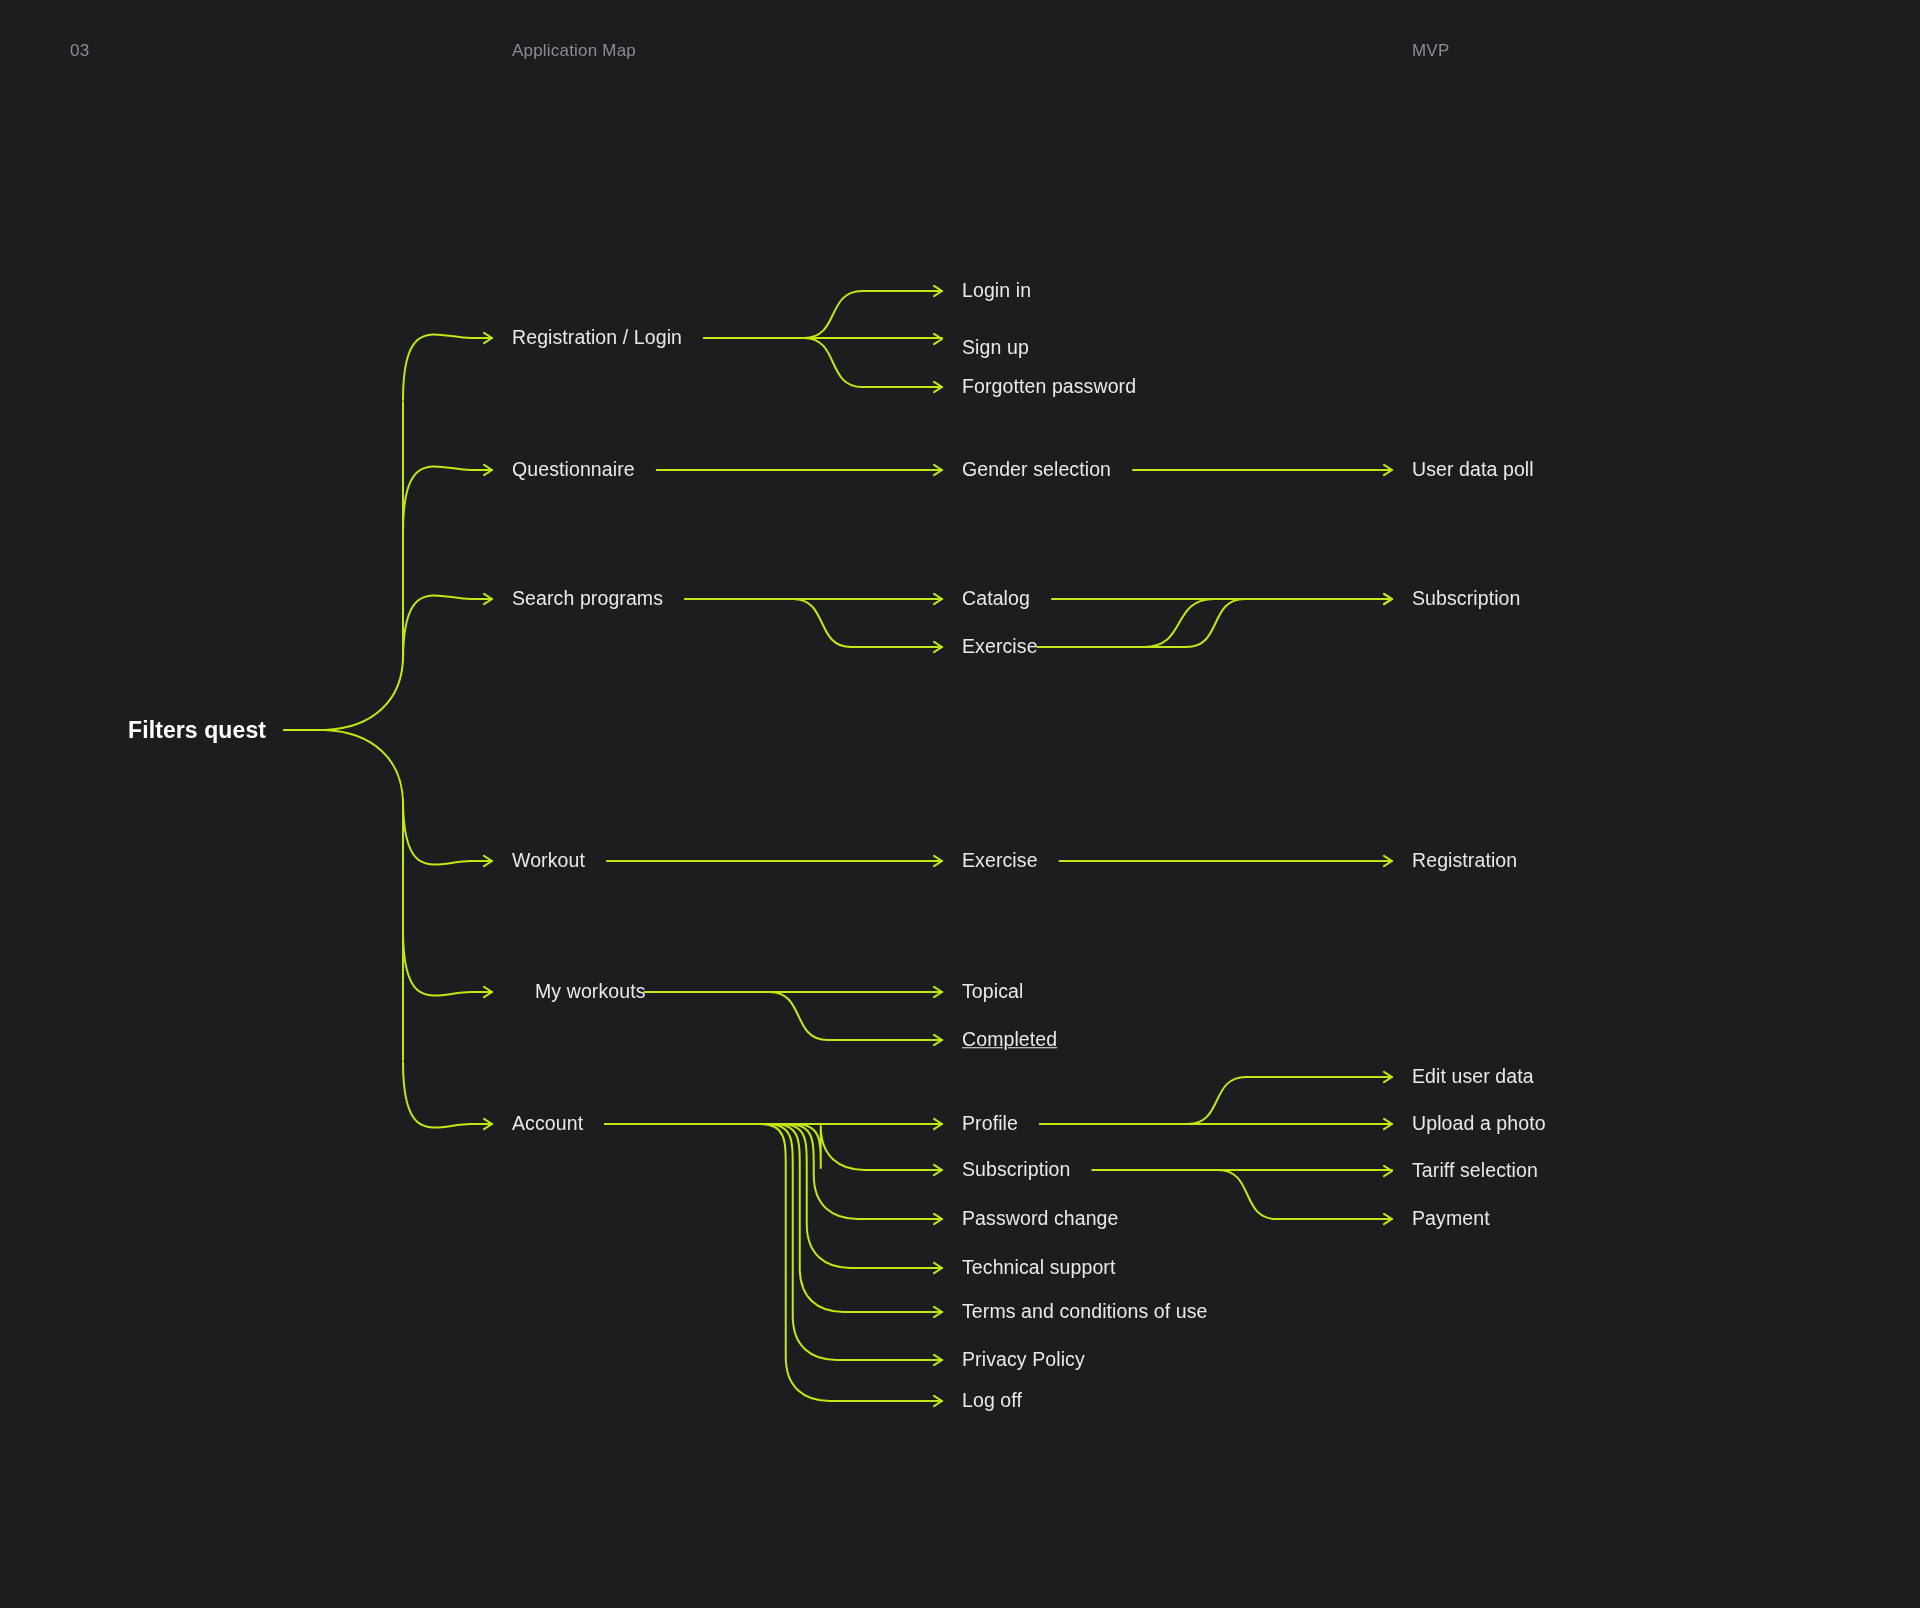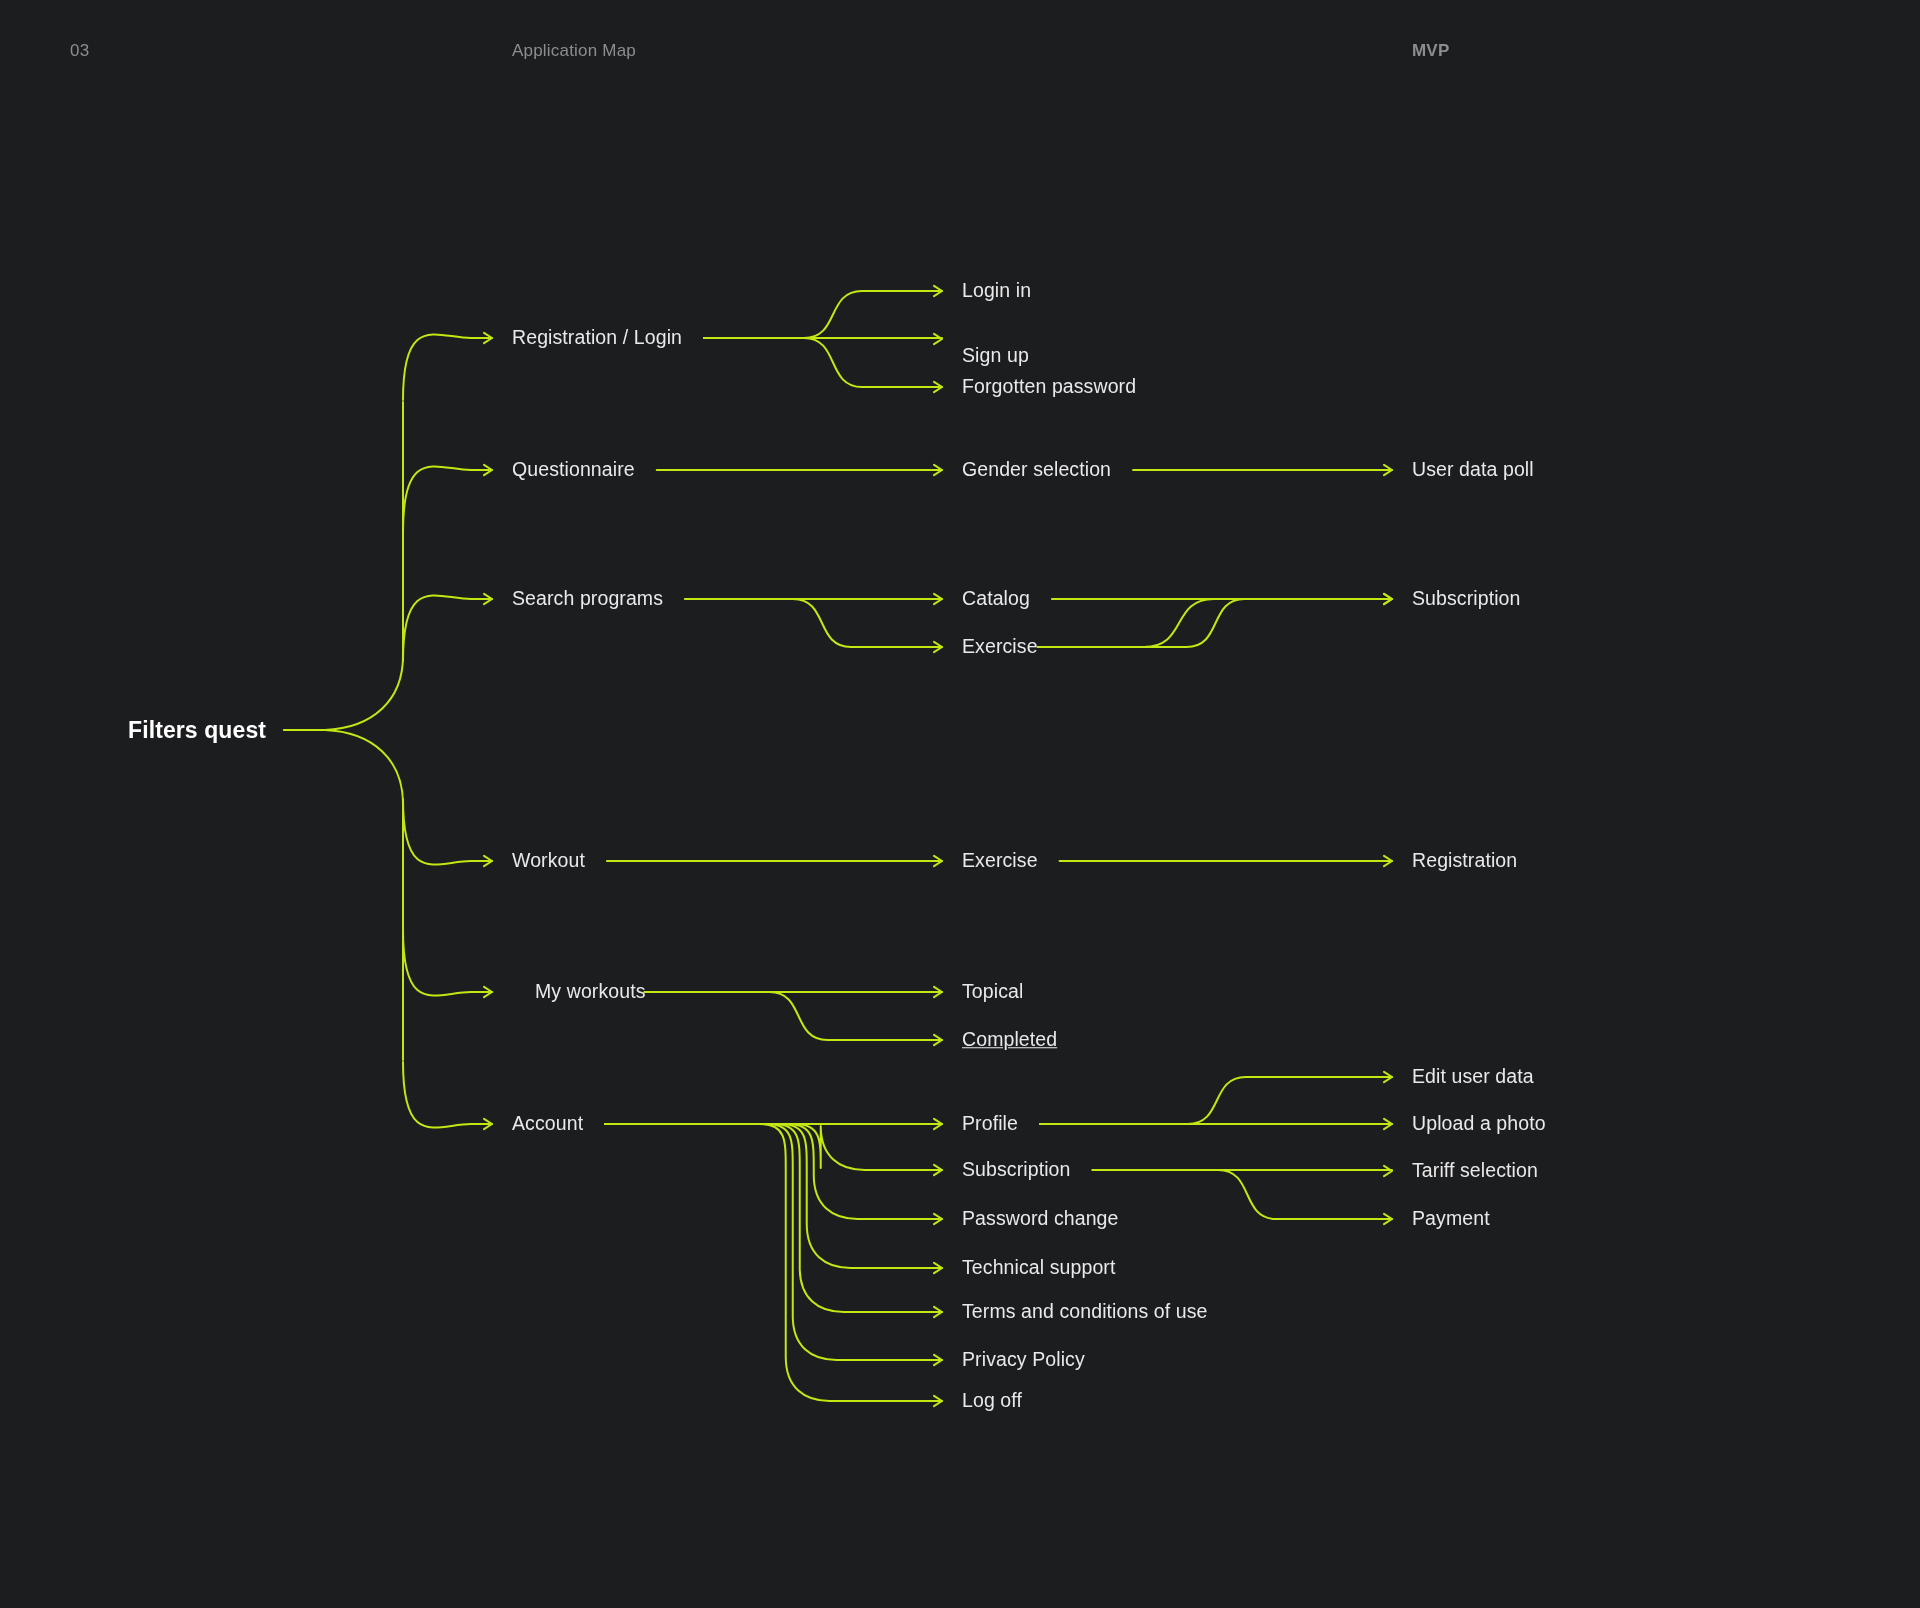--- a/index.html
+++ b/index.html
@@ -27,21 +27,21 @@
     position: absolute;
     top: 51px;
     transform: translateY(-50%);
     font-size: 17px;
     letter-spacing: 0.2px;
     color: #8b8d90;
     white-space: nowrap;
   }
   .header-page   { left: 70px; }
   .header-title  { left: 512px; }
-  .header-stage  { left: 1412px; font-weight: bold; }
+  .header-stage  { left: 1412px; }
 
   
   .canvas {
     position: absolute;
     inset: 0;
   }
   svg.links {
     position: absolute;
     top: 0; left: 0;
     width: 1920px;
@@ -151,21 +151,21 @@
         <path d="M 1384 1165.8 L 1392 1171 L 1384 1176.2"></path>
         <path d="M 1092.515625 1170 L 1218.2990625 1170 C 1254.2590625 1170 1240.3390625 1219 1276.2990625 1219 L 1392 1219"></path>
         <path d="M 1384 1213.8 L 1392 1219 L 1384 1224.2"></path>
         <path d="M 1037.796875 647 L 1144.0578125 647 C 1187.4578125 647 1170.6578124999999 599 1214.0578125 599 L 1392 599"></path>
       </g>
   </svg>
   <div id="node-layer">
       <div class="node root" style="left: 128px; top: 730px;">Filters quest</div>
       <div class="node" style="left: 512px; top: 338px;">Registration / Login</div>
       <div class="node" style="left: 962px; top: 291px;">Login in</div>
-      <div class="node" style="left: 962px; top: 356px;">Sign up</div>
+      <div class="node" style="left: 962px; top: 348px;">Sign up</div>
       <div class="node" style="left: 962px; top: 387px;">Forgotten password</div>
       <div class="node" style="left: 512px; top: 470px;">Questionnaire</div>
       <div class="node" style="left: 962px; top: 470px;">Gender selection</div>
       <div class="node" style="left: 1412px; top: 470px;">User data poll</div>
       <div class="node" style="left: 512px; top: 599px;">Search programs</div>
       <div class="node" style="left: 962px; top: 599px;">Catalog</div>
       <div class="node" style="left: 962px; top: 647px;">Exercise</div>
       <div class="node" style="left: 1412px; top: 599px;">Subscription</div>
       <div class="node" style="left: 512px; top: 861px;">Workout</div>
       <div class="node" style="left: 962px; top: 861px;">Exercise</div>

